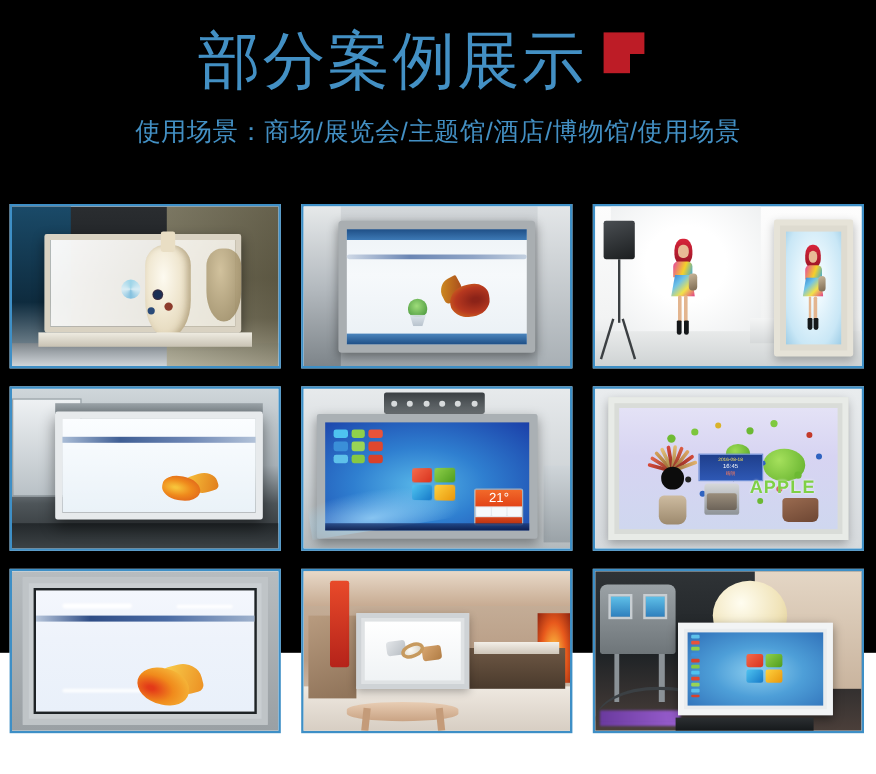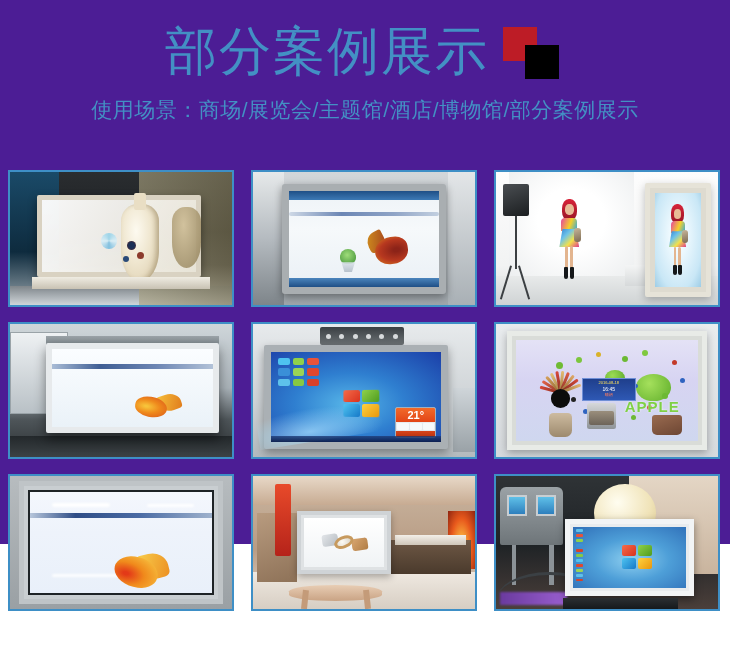--- a/index.html
+++ b/index.html
@@ -2,21 +2,21 @@
 <html><head>
 <meta charset="utf-8">
 <style>
   * { margin:0; padding:0; box-sizing:border-box; }
   html, body {
     width:730px; height:645px;
     background:#ffffff;
     font-family:"Liberation Sans", "DejaVu Sans", sans-serif;
     overflow:hidden;
   }
-  .page { position:relative; width:730px; height:544px; background:#4c1d95; }
+  .page { position:relative; width:730px; height:544px; background:#000000; }
 
   
   .header { width:100%; padding-top:14px; text-align:center; }
   .title-row {
     display:flex; align-items:center; justify-content:center;
     height:74px; position:relative;
   }
   .main-title {
     font-size:52px; line-height:1;
     color:#4390c4; letter-spacing:2px;
@@ -226,21 +226,21 @@
   .c5-logo i { border-radius:2px; }
   .c5-l1 { background:linear-gradient(135deg,#f56b4a,#d8321e); }
   .c5-l2 { background:linear-gradient(135deg,#8fd14a,#4f9c1e); }
   .c5-l3 { background:linear-gradient(135deg,#4ec3f0,#1679c8); }
   .c5-l4 { background:linear-gradient(135deg,#ffd23f,#e8960c); }
   .c5-widget { position:absolute; right:3%; bottom:5%; width:24%; height:34%;
     background:linear-gradient(180deg,#f1f4f7,#dde3e9); border:1px solid #9fb0c0; border-radius:2px;
     overflow:hidden; }
   .c5-wtop { height:48%; background:linear-gradient(180deg,#f26a2a,#e24417);
     color:#fff; font-size:9px; display:flex; align-items:center; justify-content:center; }
-  .c5-wtemp { font-size:11px; font-weight:bold; color:#fff; }
+  .c5-wtemp { font-size:11px; font-weight:normal; color:#fff; }
   .c5-wrow { height:34%; display:flex; gap:1px; padding:1px; }
   .c5-wrow i { flex:1; border-radius:1px; }
   .c5-wfoot { height:18%; background:linear-gradient(180deg,#d8451c,#b8320f); }
   .c5-taskbar { position:absolute; left:0; bottom:0; width:100%; height:7%;
     background:linear-gradient(180deg,rgba(30,60,120,.8),rgba(10,25,70,.9)); }
   .c5-right { position:absolute; right:0; bottom:4%; width:10%; height:48%;
     background:linear-gradient(180deg,#cfd5d9,#9aa2a7); }
 
   
   .c6-bg { position:absolute; inset:0; background:linear-gradient(180deg,#e9ecee,#d6dadd); }
@@ -368,21 +368,21 @@
 <div class="page">
 
   <div class="header">
     <div class="title-row">
       <div class="main-title">部分案例展示</div>
       <div class="deco">
         <div class="deco-red"></div>
         <div class="deco-black"></div>
       </div>
     </div>
-    <div class="subtitle">使用场景：商场/展览会/主题馆/酒店/博物馆/部分案例展示</div>
+    <div class="subtitle">使用场景：商场/展览会/主题馆/酒店/博物馆/使用场景</div>
   </div>
 
   <div class="grid">
 
     <div class="cell">
       <div class="scene">
         <div class="c1-bg"></div>
         <div class="c1-darkl"></div>
         <div class="c1-floor"></div>
         <div class="c1-right"></div>

